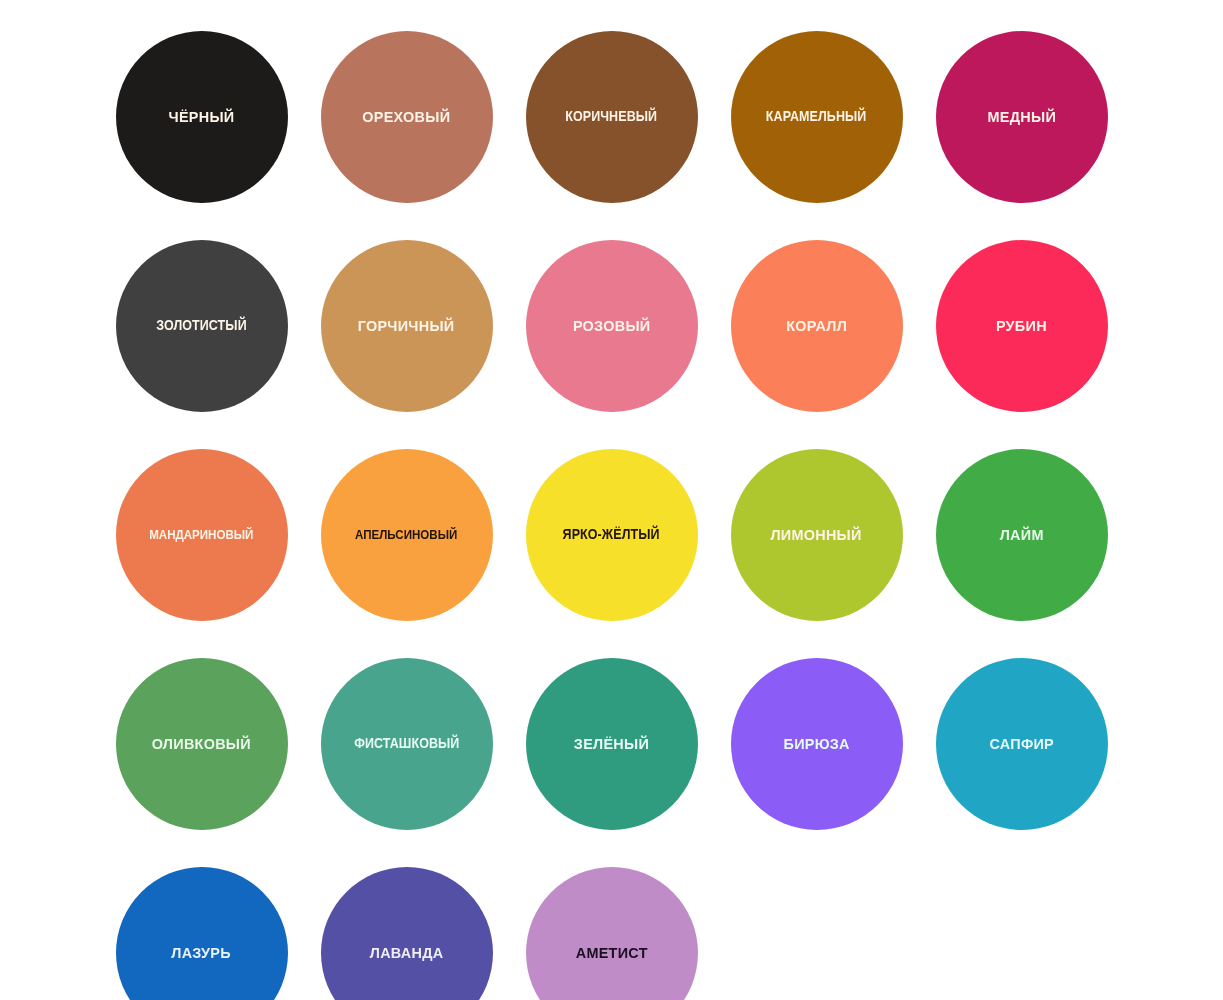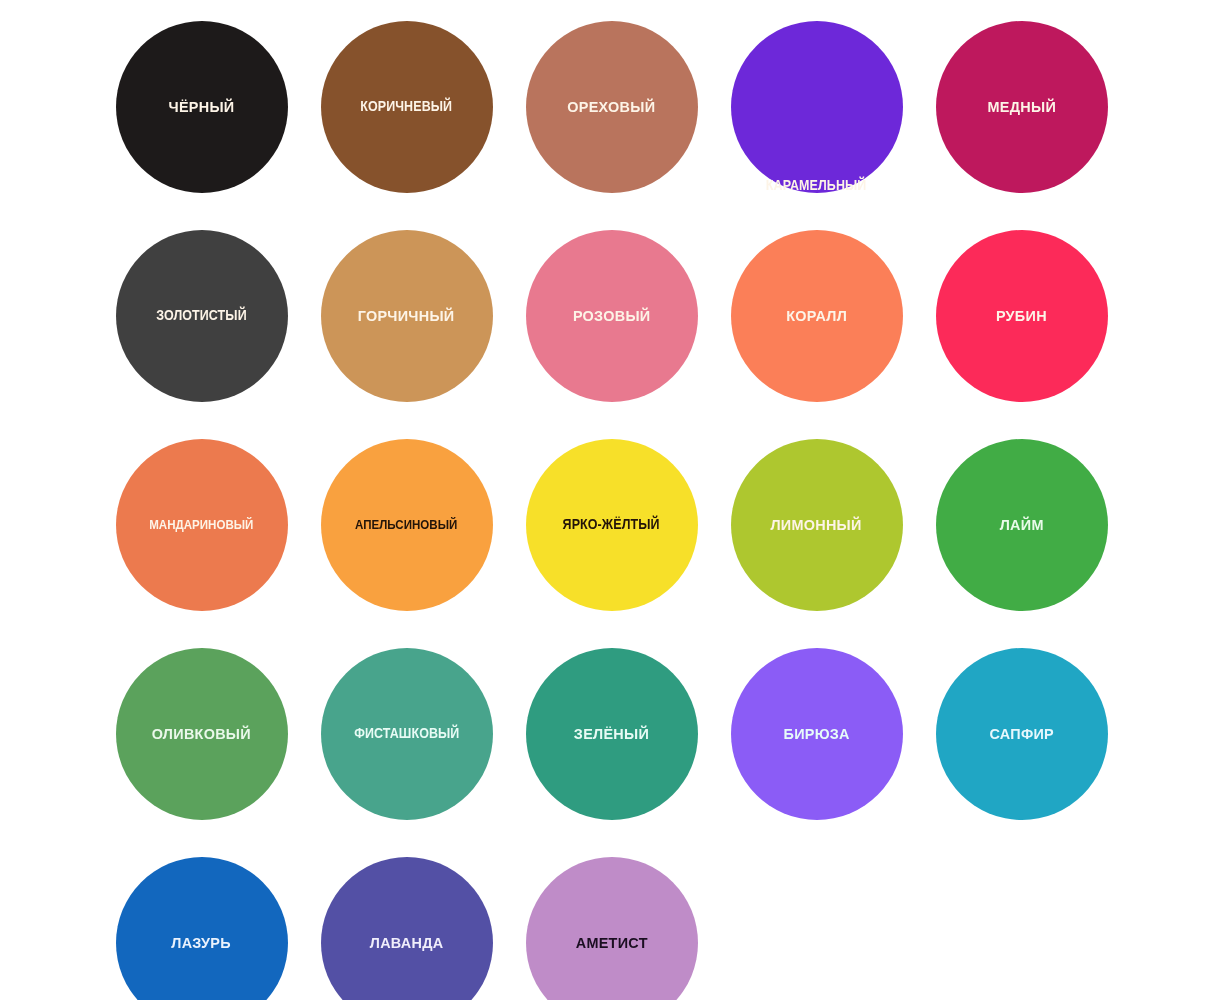--- a/index.html
+++ b/index.html
@@ -16,20 +16,21 @@
     -webkit-font-smoothing: antialiased;
   }
 
   #palette-board {
     position: relative;
     width: 1223px;
     height: 860px;
     background: #ffffff;
     box-sizing: border-box;
     padding: 0;
+    margin-top: 10px;
   }
 
   .swatch-grid {
     display: grid;
     grid-template-columns: repeat(5, 205px);
     grid-template-rows: repeat(5, 209px);
     justify-content: center;
     align-content: start;
     padding-top: 2px;
     column-gap: 0px;
@@ -84,31 +85,31 @@
 <body>
 
 <div id="palette-board">
   <div class="swatch-grid">
       <div class="swatch-cell">
         <div class="swatch-circle" style="background: rgb(29, 26, 26);">
           <span class="swatch-label" style="color: rgb(253, 244, 231);">ЧЁРНЫЙ</span>
         </div>
       </div>
       <div class="swatch-cell">
+        <div class="swatch-circle" style="background: rgb(185, 116, 93);">
+          <span class="swatch-label" style="color: rgb(253, 244, 231);">ОРЕХОВЫЙ</span>
+        </div>
+      </div>
+      <div class="swatch-cell">
         <div class="swatch-circle" style="background: rgb(134, 82, 44);">
           <span class="swatch-label len-long" style="color: rgb(253, 244, 231);">КОРИЧНЕВЫЙ</span>
         </div>
       </div>
       <div class="swatch-cell">
-        <div class="swatch-circle" style="background: rgb(185, 116, 93);">
-          <span class="swatch-label" style="color: rgb(253, 244, 231);">ОРЕХОВЫЙ</span>
-        </div>
-      </div>
-      <div class="swatch-cell">
-        <div class="swatch-circle" style="background: #6d28d9; align-items: flex-end;">
+        <div class="swatch-circle" style="background: #a16207;">
           <span class="swatch-label len-long" style="color: rgb(253, 244, 231);">КАРАМЕЛЬНЫЙ</span>
         </div>
       </div>
       <div class="swatch-cell">
         <div class="swatch-circle" style="background: #be185d;">
           <span class="swatch-label" style="color: rgb(253, 244, 231);">МЕДНЫЙ</span>
         </div>
       </div>
       <div class="swatch-cell">
         <div class="swatch-circle" style="background: #404040;">

